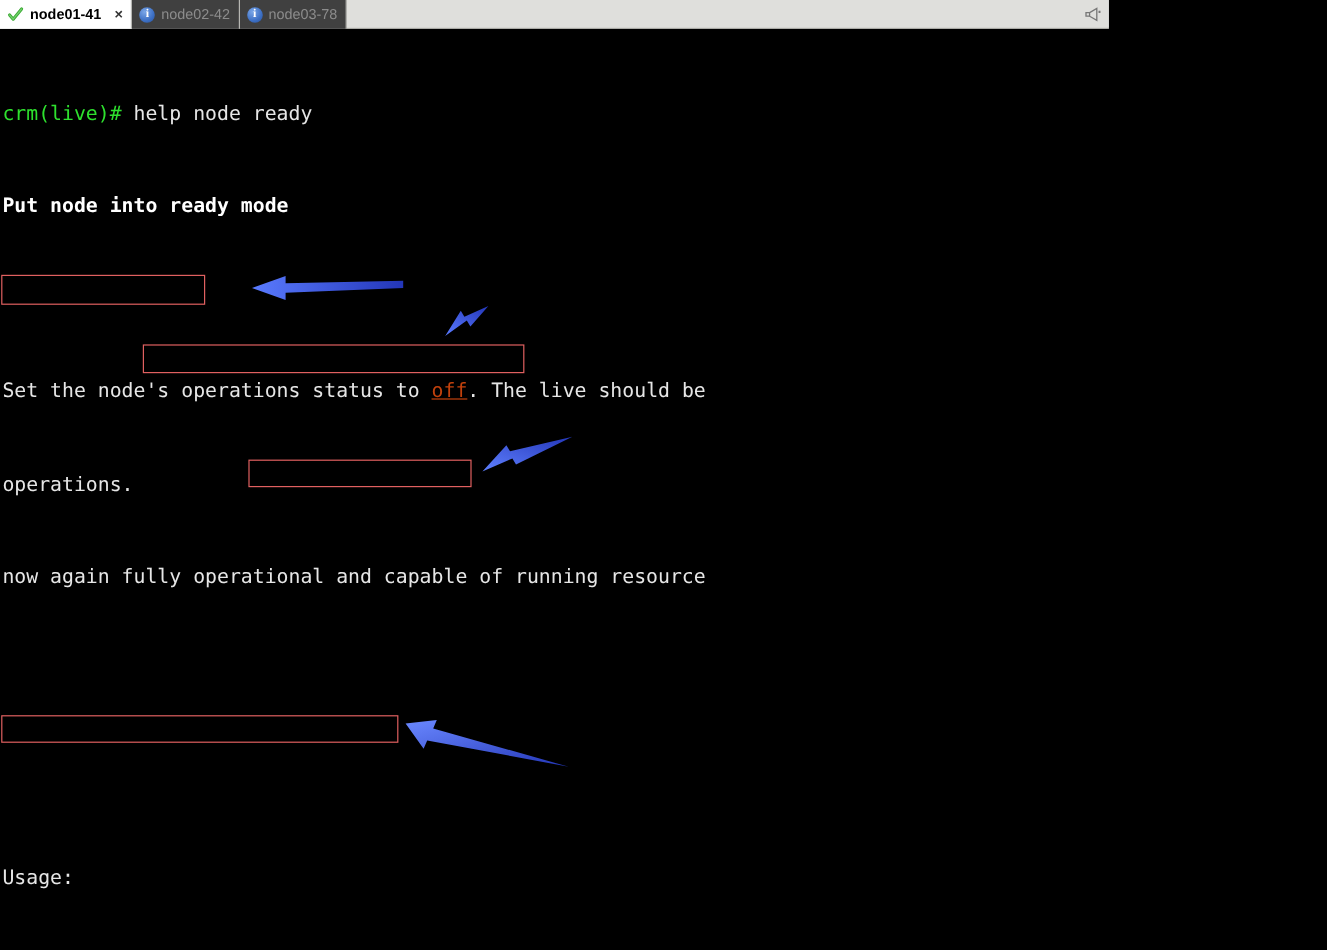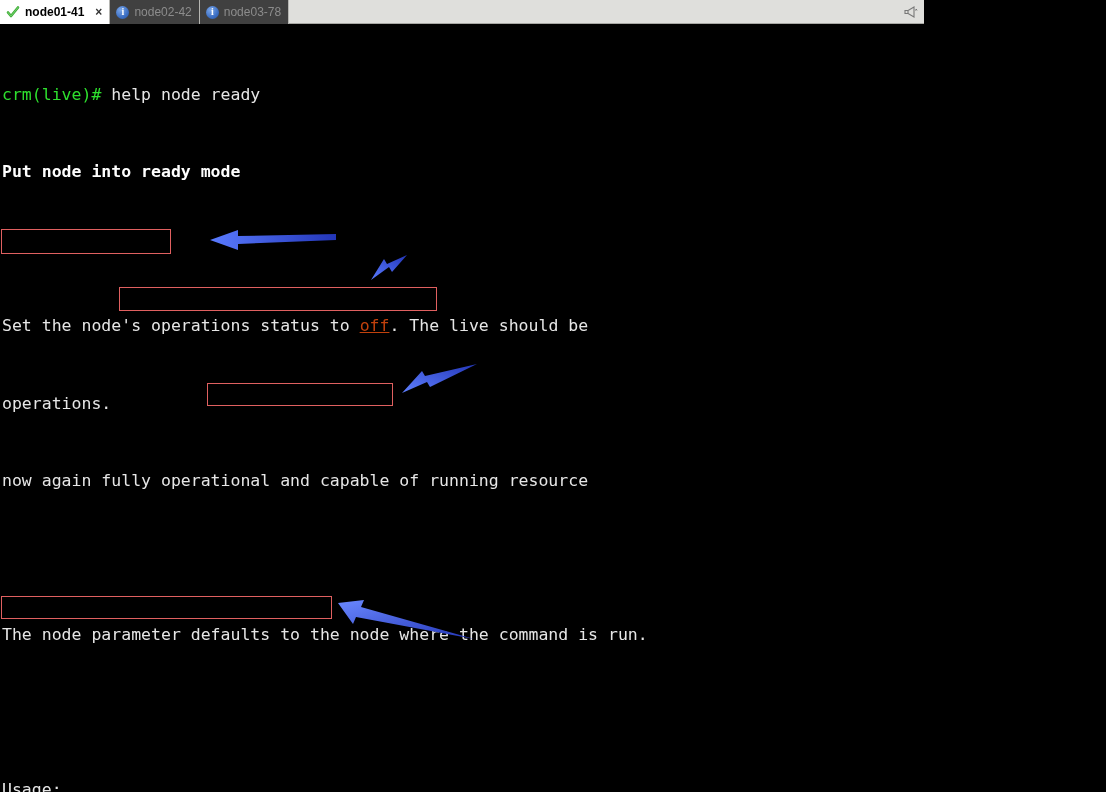--- a/index.html
+++ b/index.html
@@ -94,20 +94,21 @@
 
   
   #terminal {
     position: absolute;
     left: 0;
     top: 25px;
     width: 1106px;
     height: 767px;
     background: #000000;
     overflow: hidden;
+    border-radius: 21px;
   }
   #screen {
     position: absolute;
     left: 0; top: 0;
     padding: 2px 0 0 2px;
     font-family: "DejaVu Sans Mono", "Liberation Mono", monospace;
     font-size: 16.5px;
     line-height: 19.3px;
     color: #d6d6d6;
     white-space: pre;
@@ -175,21 +176,20 @@
     <div class="ln"> </div>
 
     <div class="ln"><span class="w">Set the node's operations status to </span><span class="cu">off</span><span class="w">. The live should be</span></div>
 
     <div class="ln"><span class="w">operations.</span></div>
 
     <div class="ln"><span class="w">now again fully operational and capable of running resource</span></div>
 
     <div class="ln"> </div>
 
-    <div class="ln"><span class="w">The node parameter defaults to the node where the command is run.</span></div>
 
     <div class="ln"> </div>
 
     <div class="ln"><span class="w">Usage:</span></div>
 
     
 
     
 
     

